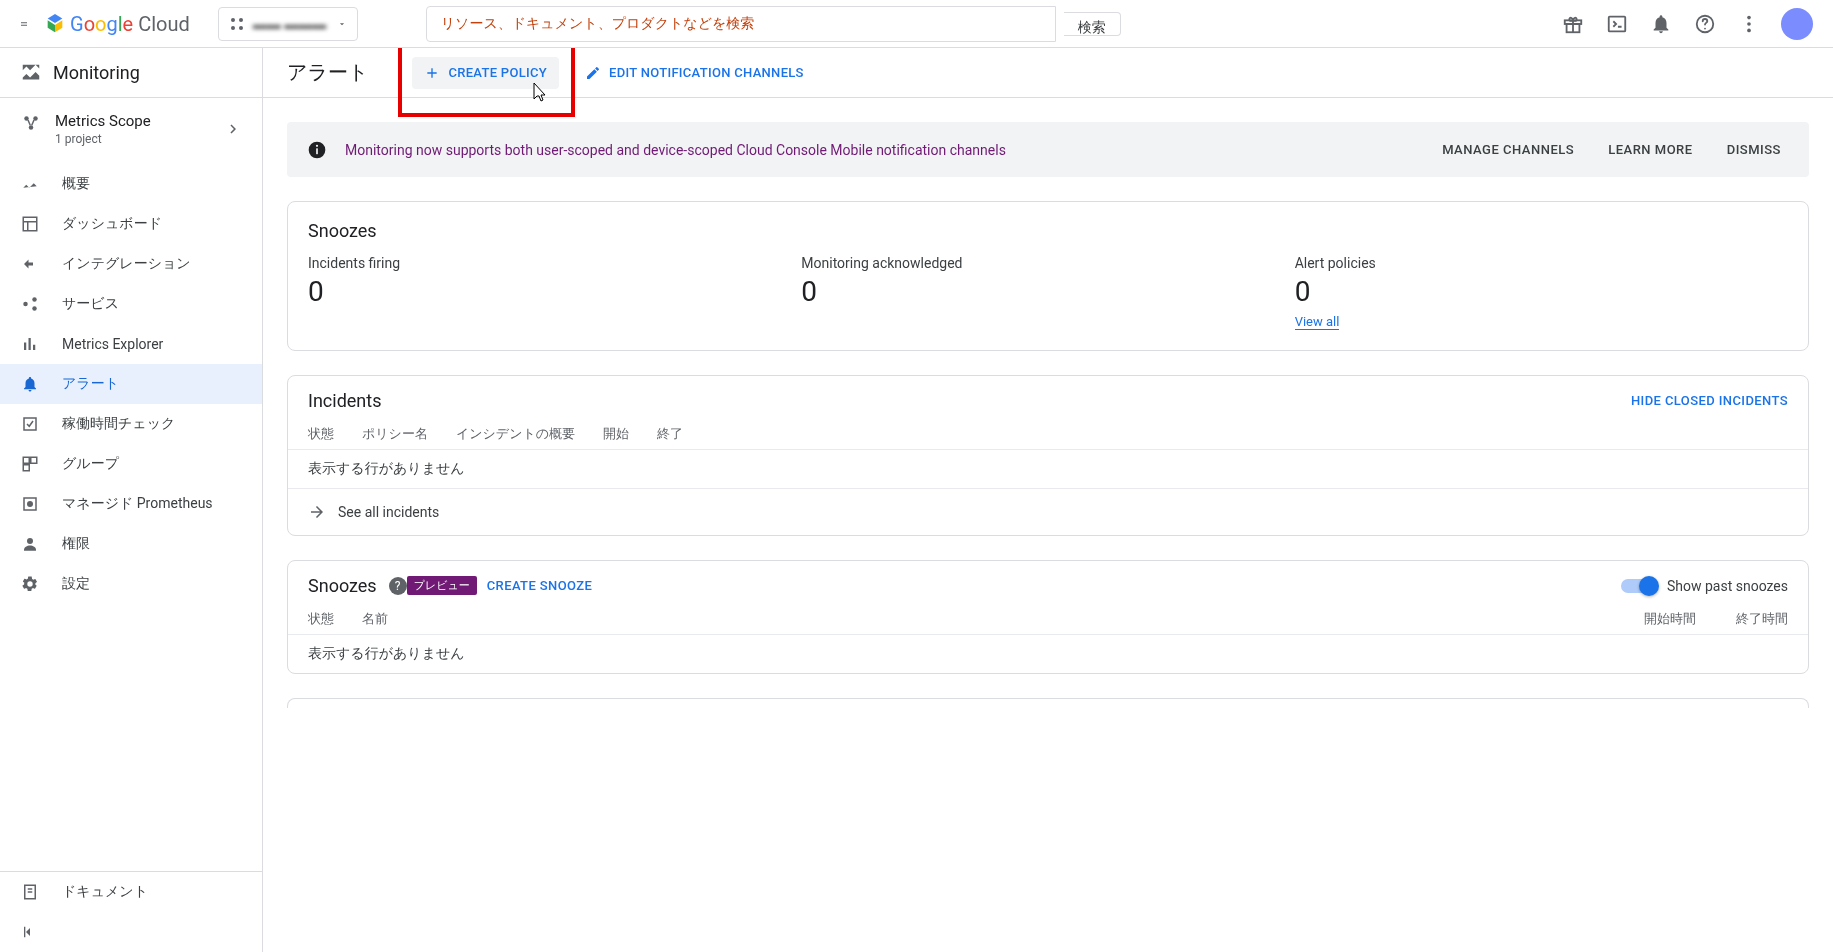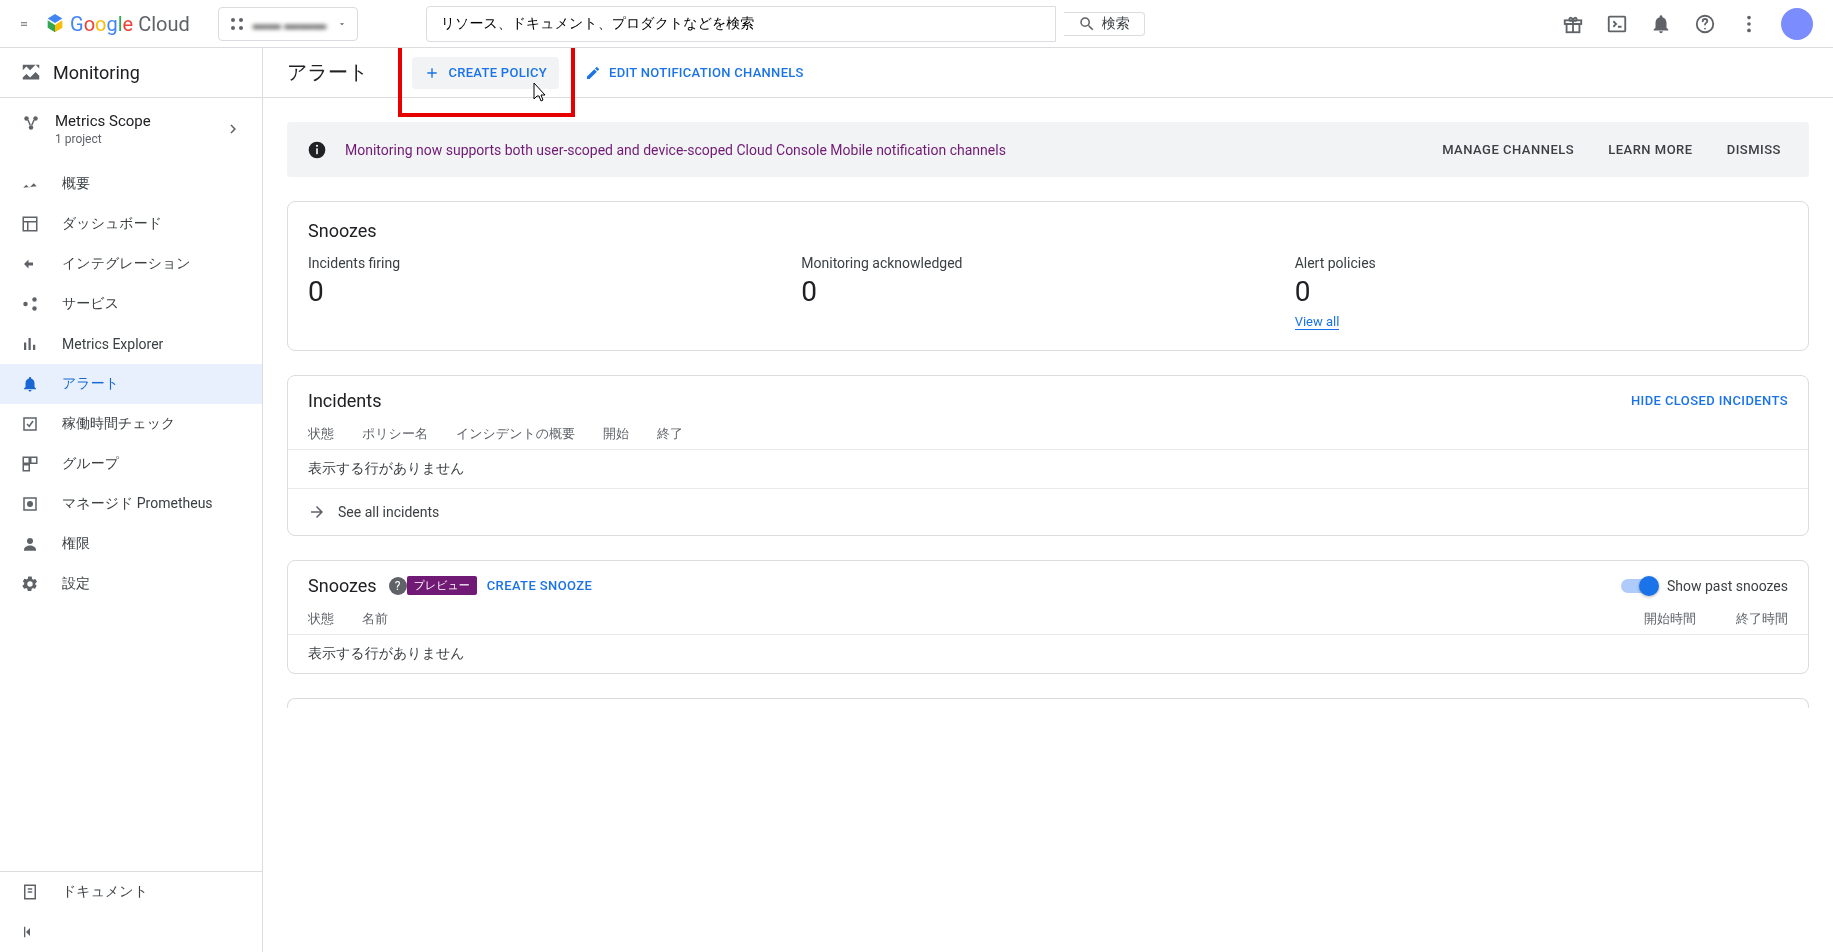--- a/index.html
+++ b/index.html
@@ -3,22 +3,22 @@
 <meta charset="utf-8">
 <style>
 * { box-sizing: border-box; margin: 0; padding: 0; }
 body { font-family: 'Google Sans', Roboto, Arial, sans-serif; font-size: 14px; color: #202124; background: #fff; }
 
 
 .top-header { height: 48px; display: flex; align-items: center; padding: 0 12px; border-bottom: 1px solid #dadce0; gap: 8px; }
 .hamburger-icon { width: 24px; height: 24px; padding: 8px; cursor: pointer; display:flex; align-items:center; justify-content:center; }
 .logo-area { display: flex; align-items: center; gap: 4px; margin-right: 20px; }
 .project-selector { height: 34px; border: 1px solid #dadce0; border-radius: 4px; padding: 0 10px; display: flex; align-items: center; gap: 8px; min-width: 140px; cursor: pointer; }
-.search-box { flex: 0 0 auto; width: 630px; height: 36px; border: 1px solid #dadce0; border-radius: 4px 0 0 4px; padding: 0 14px; display: flex; align-items: center; color: #000000; margin-left: 60px; }
-.search-btn { height: 24px; border: 1px solid #dadce0; border-left: none; border-radius: 0 4px 4px 0; padding: 0 14px; display: flex; align-items: center; gap: 6px; cursor: pointer; color:#3c4043;}
+.search-box { flex: 0 0 auto; width: 630px; height: 36px; border: 1px solid #dadce0; border-radius: 4px 0 0 4px; padding: 0 14px; display: flex; align-items: center; color: #c2410c; margin-left: 60px; }
+.search-btn { height: 24px; border: 1px solid #dadce0; border-left: none; border-radius: 0 4px 4px 0; padding: 0 14px; display: flex; align-items: center; gap: 6px; cursor: pointer; color:#3c4043;flex-direction:column;}
 .header-spacer { flex: 1; }
 .header-icons { display: flex; align-items: center; gap: 20px; margin-right: 8px; }
 .header-icon { width: 24px; height: 24px; cursor: pointer; display:flex; align-items:center; justify-content:center; color:#5f6368;}
 .avatar { width: 32px; height: 32px; border-radius: 50%; background: #7b8cff; cursor: pointer; }
 
 
 .layout { display: flex; height: calc(100vh - 48px); }
 .sidebar { width: 263px; border-right: 1px solid #dadce0; display: flex; flex-direction: column; overflow-y:auto;}
 .sidebar-header { height: 50px; display: flex; align-items: center; padding: 0 20px; gap: 11px; font-size: 18px; font-weight: 400; border-bottom: 1px solid #dadce0; }
 .metrics-scope { padding: 14px 20px 14px 55px; display: flex; align-items: center; justify-content: space-between; cursor: pointer; position:relative;}

